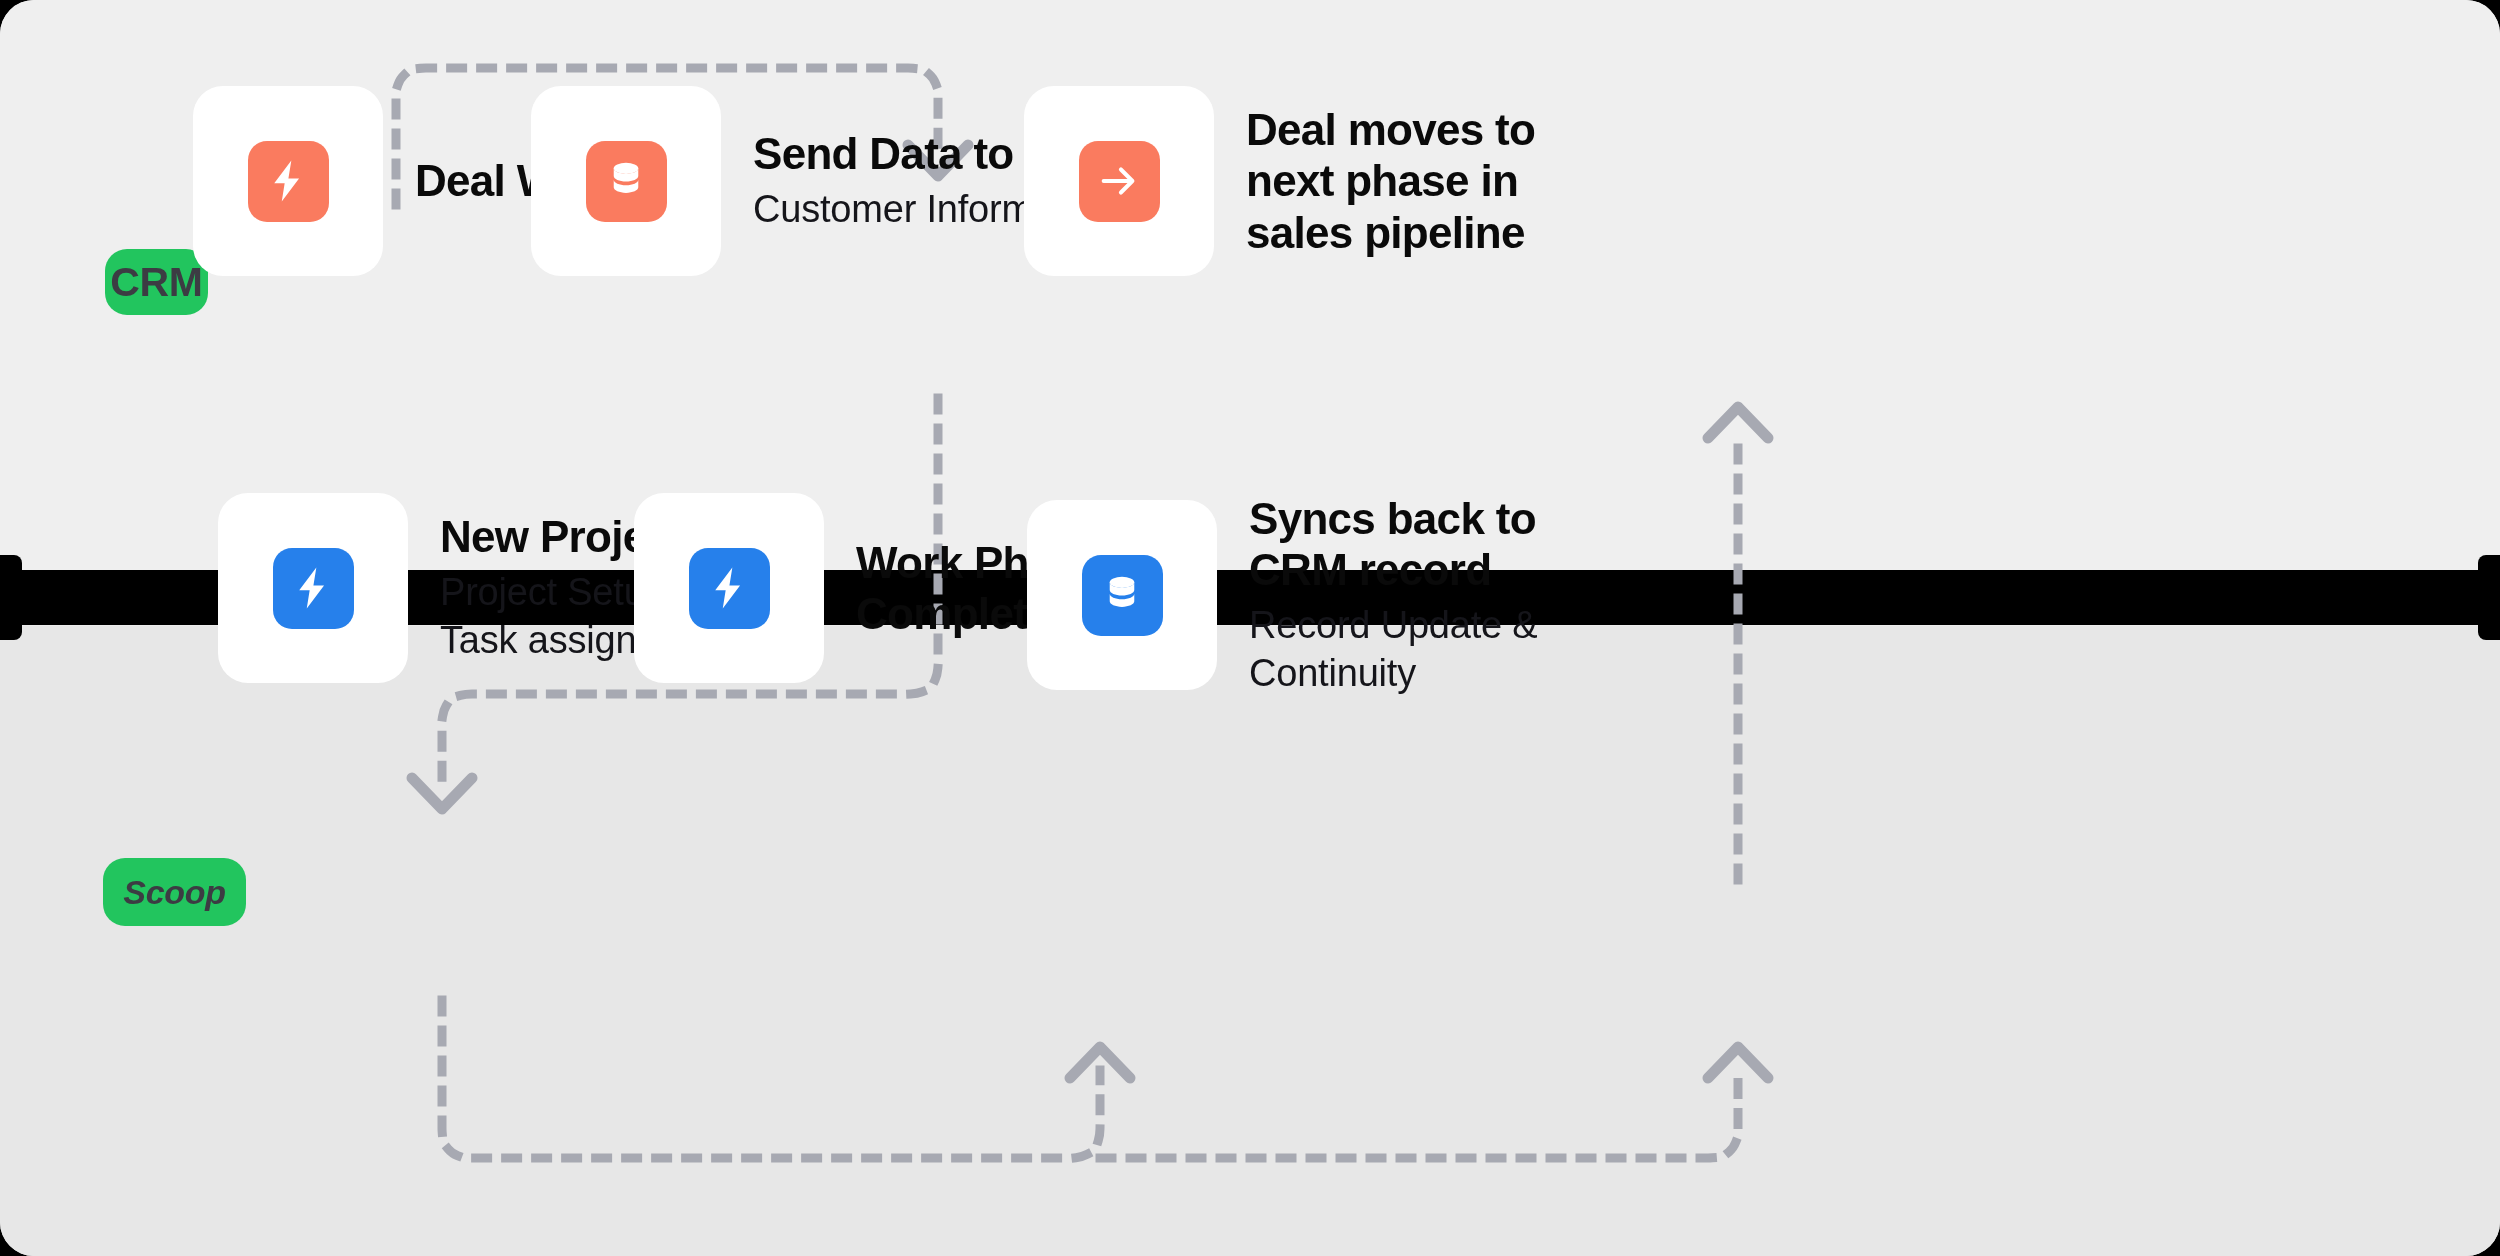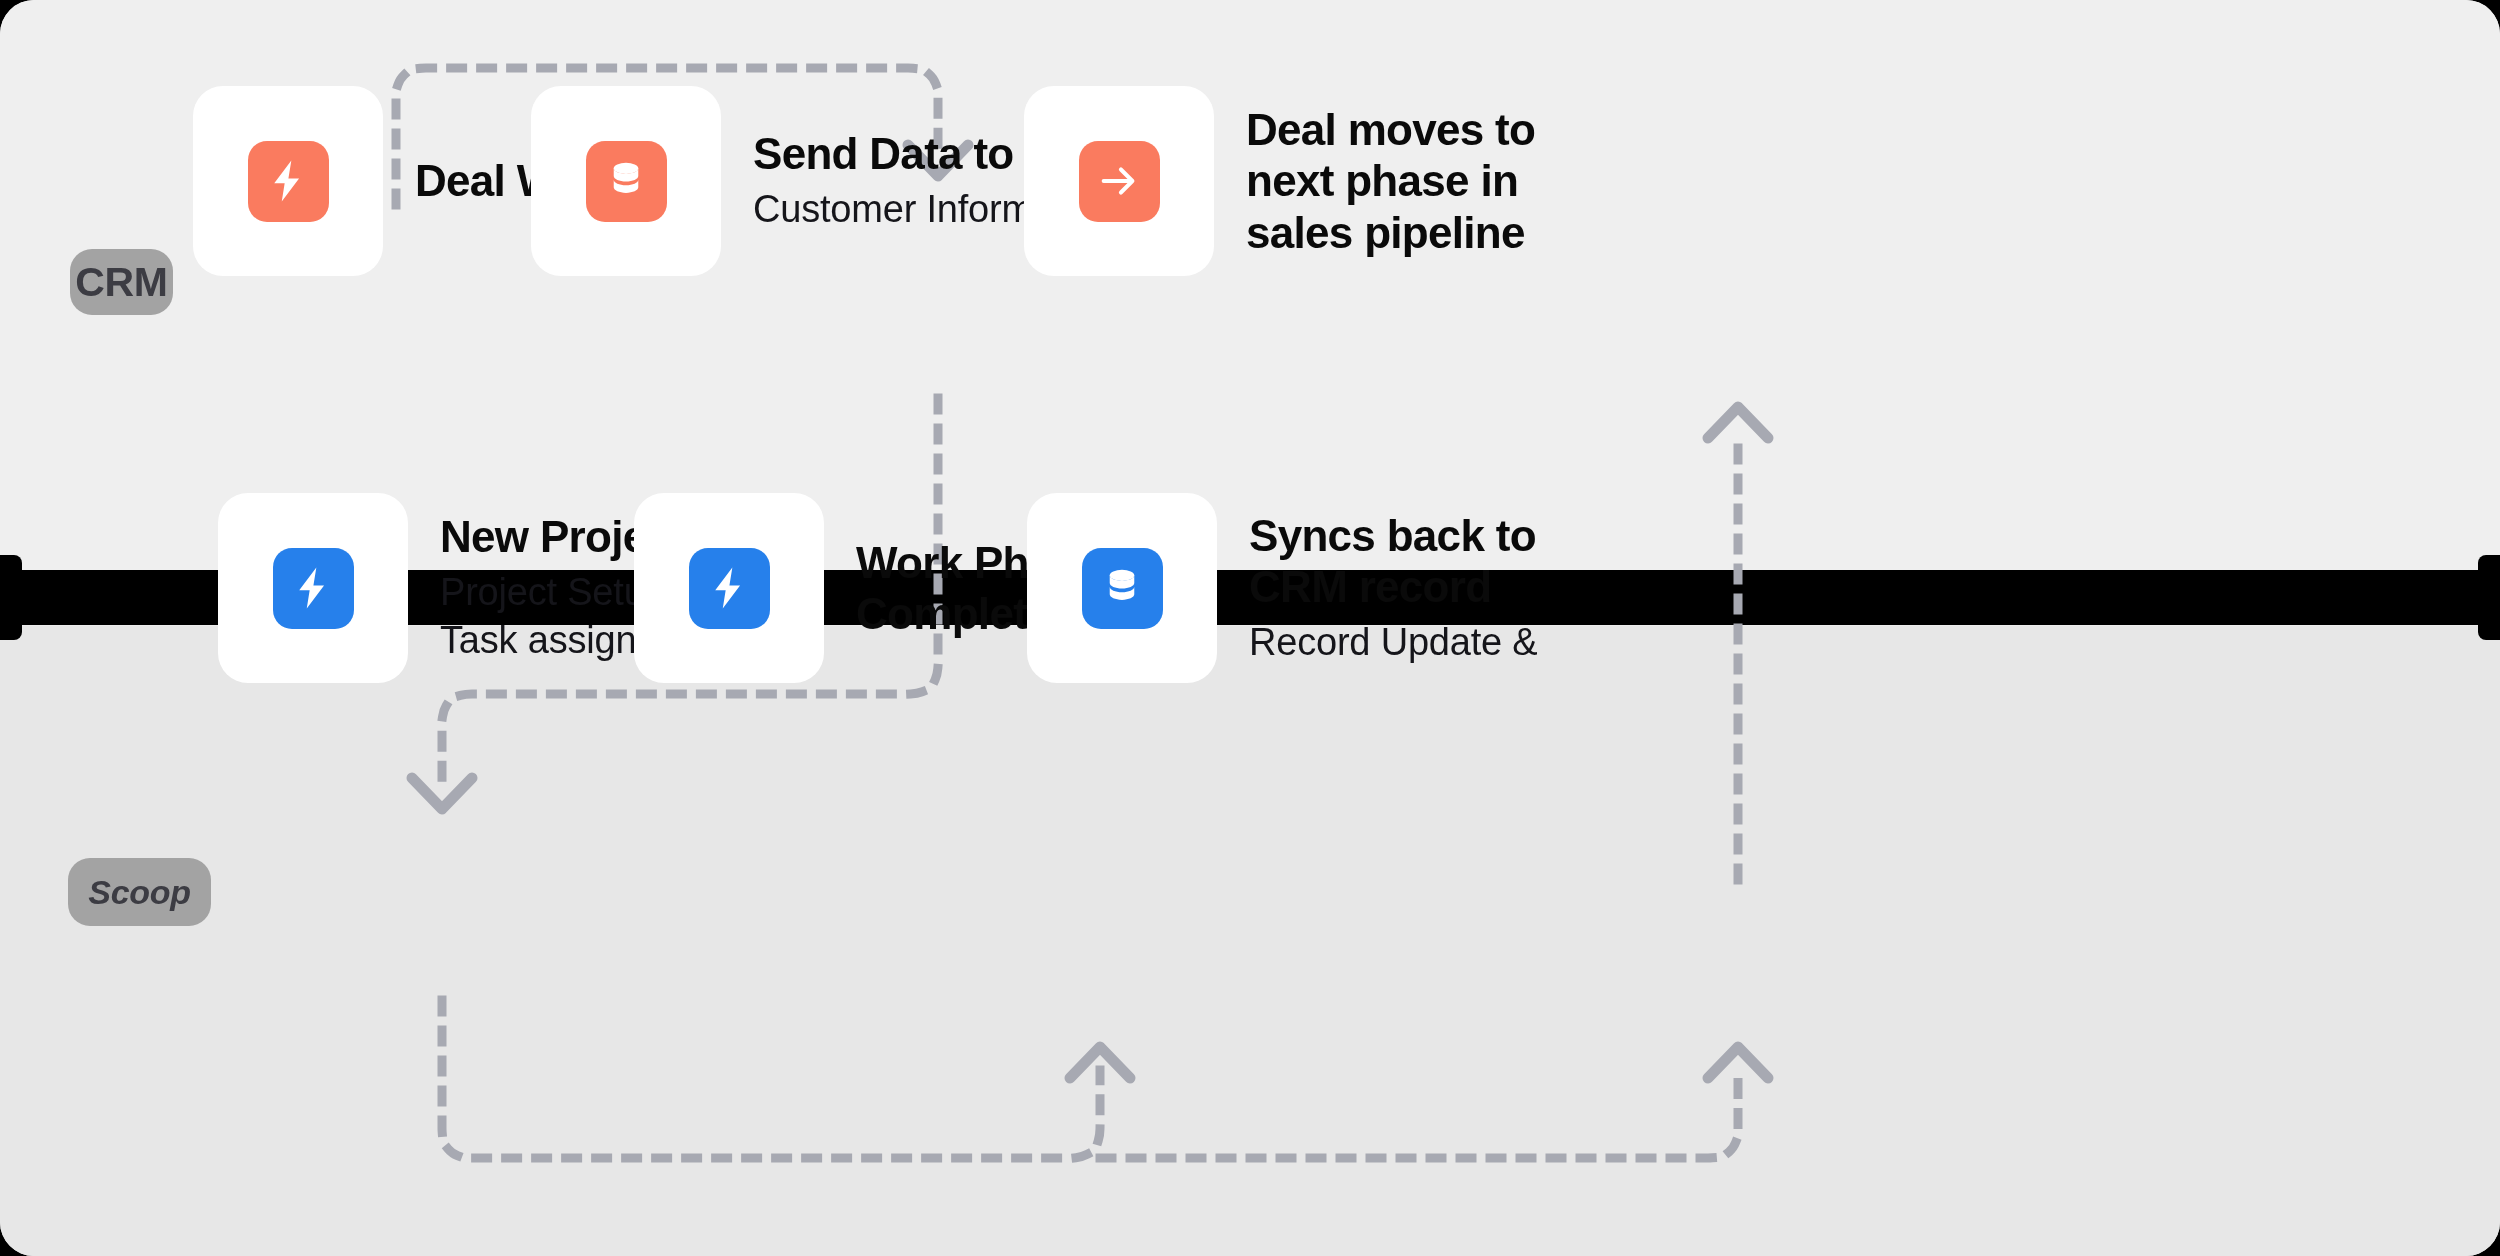--- a/index.html
+++ b/index.html
@@ -88,25 +88,26 @@
     stroke-width: 11;
     stroke-linecap: round;
     stroke-linejoin: round;
   }
 
   .lane-pill {
     position: absolute;
     display: flex;
     align-items: center;
     justify-content: center;
-    background: #a3a3a3;
+    background: #22c55e;
     border-radius: 22px;
     color: #3C3C43;
     font-weight: 700;
     letter-spacing: -0.3px;
+    margin-left: 35px;
   }
   .pill-crm {
     left: 70px;
     top: 249px;
     width: 103px;
     height: 66px;
     font-size: 41px;
   }
   .pill-scoop {
     left: 68px;
@@ -297,16 +298,17 @@
           <ellipse cx="12" cy="5.4" rx="6.4" ry="2.9" fill="#FFFFFF"></ellipse>
           <path d="M5.6 5.4 v4.0 c0 1.6 2.87 2.9 6.4 2.9 s6.4 -1.3 6.4 -2.9 v-4.0 c0 1.6 -2.87 2.9 -6.4 2.9 s-6.4 -1.3 -6.4 -2.9 z" fill="#FFFFFF"></path>
           <path d="M5.6 11.3 v4.0 c0 1.6 2.87 2.9 6.4 2.9 s6.4 -1.3 6.4 -2.9 v-4.0 c0 1.6 -2.87 2.9 -6.4 2.9 s-6.4 -1.3 -6.4 -2.9 z" fill="#FFFFFF"></path>
         </svg>
       </div>
     </div>
     <div class="node-text">
       <div class="node-title">Syncs back to
 CRM record</div>
       <div class="node-sub">Record Update &amp;</div>
+      <div class="node-sub">Continuity</div>
     </div>
   </div>
 
 </div>
 
 </body></html>

